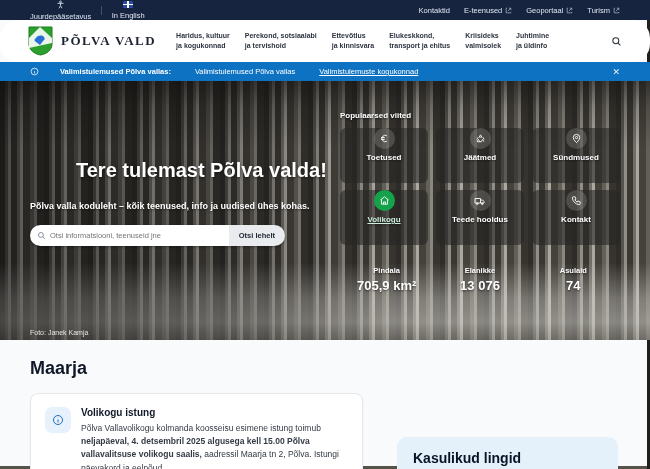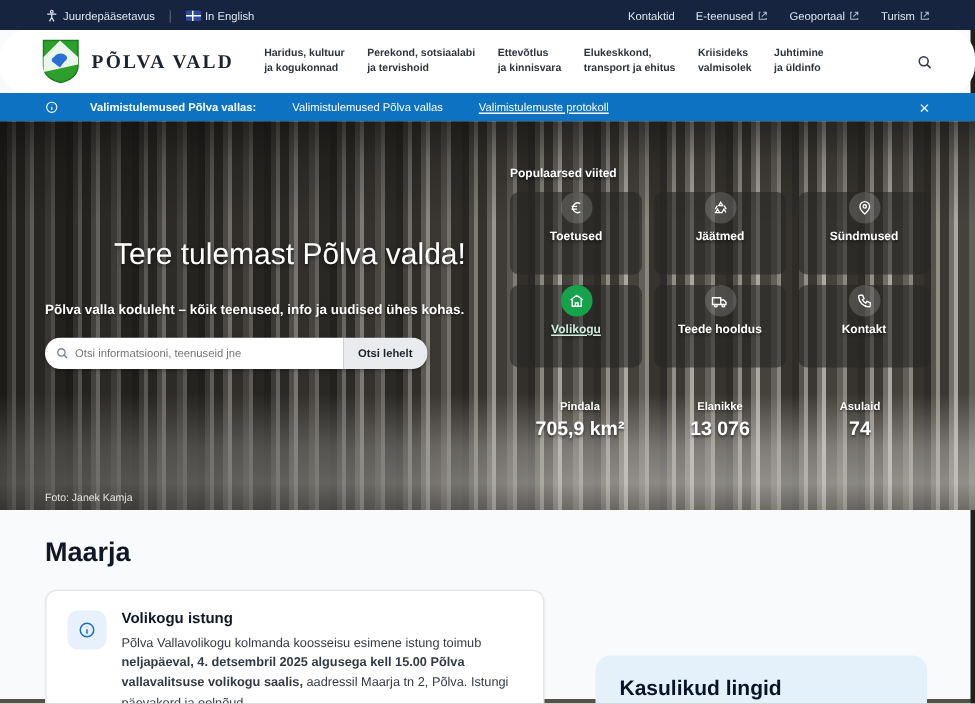--- a/index.html
+++ b/index.html
@@ -4,21 +4,21 @@
 <style>
   * { box-sizing: border-box; margin: 0; padding: 0; }
   html,body { width:650px; height:469px; }
   body { font-family:"Liberation Sans", sans-serif; background:#f9fafb; }
   #screen { position:relative; width:650px; height:469px; overflow:hidden; background:#f9fafb;
             box-shadow: inset -3px 0 0 #1f1f1c, inset 0 -3px 0 #55524a; }
 
   
   .topbar { height:20px; background:#17243f; color:#dfe6f2; display:flex; align-items:center;
             padding:0 30px; font-size:7.5px; }
-  .topbar .grp { display:flex; align-items:center; gap:3px; }
+  .topbar .grp { display:flex; align-items:center; gap:3px;flex-direction:column; }
   .topbar .divider { margin:0 9px; color:#54617d; font-size:9px; }
   .topbar .right { margin-left:auto; display:flex; align-items:center; gap:14px; }
   .topbar a, .tb-link { color:#dfe6f2; text-decoration:none; display:flex; align-items:center; gap:3px; cursor:pointer; }
   .icn { display:inline-flex; align-items:center; justify-content:center; }
   .flag { width:10px; height:7px; background:#2b4aa0; position:relative; display:inline-block; border-radius:1px; overflow:hidden; }
   .flag:before { content:""; position:absolute; left:0; top:3px; width:10px; height:1.5px; background:#fff; }
   .flag:after { content:""; position:absolute; left:4.2px; top:0; width:1.5px; height:7px; background:#fff; }
 
   
   .header { height:42px; background:#ffffff; display:flex; align-items:center; padding:0 28px;border-radius:18px; }
@@ -42,21 +42,21 @@
       linear-gradient(180deg, rgba(18,18,16,.6) 0%, rgba(18,18,16,.25) 10%, rgba(0,0,0,0) 26%,
                       rgba(0,0,0,0) 70%, rgba(225,223,218,.38) 84%, rgba(208,206,200,.55) 93%, rgba(160,158,152,.45) 100%),
       repeating-linear-gradient(90deg,
         #2e2c29 0 5px, #56524c 5px 8px, #918e88 8px 11px, #3b3833 11px 17px,
         #716d67 17px 20px, #aba8a2 20px 23px, #45413b 23px 30px, #635f59 30px 34px,
         #8a8780 34px 37px, #37342f 37px 44px),
       linear-gradient(180deg,#6f6c66,#8c8984);
   }
   .hero:before { content:""; position:absolute; inset:0;
       background:linear-gradient(90deg, rgba(10,10,10,.5), rgba(10,10,10,.28) 38%, rgba(10,10,10,0) 60%); }
-  .hero-title { position:absolute; left:30px; top:78px; color:#fff; font-size:20px; font-weight:normal;
+  .hero-title { position:absolute; left:30px; top:78px; color:#fff; font-size:20px; font-weight:bold;
                 text-shadow:0 1px 3px rgba(0,0,0,.55);padding-left:46px; }
   .hero-sub { position:absolute; left:30px; top:120px; color:#fff; font-size:9px; font-weight:600;
               text-shadow:0 1px 2px rgba(0,0,0,.6); }
   .searchbar { position:absolute; left:30px; top:144px; width:255px; height:21px; display:flex;
                border-radius:11px; overflow:hidden; box-shadow:0 1px 3px rgba(0,0,0,.35);justify-content:center; }
   .searchbar input { flex:1; border:none; outline:none; background:#fff; font-size:7.5px; color:#3a4350;
                      padding:0 6px 0 20px; font-family:"Liberation Sans", sans-serif; }
   .searchbar .mag { position:absolute; left:7px; top:5.5px; }
   .search-btn { background:#e9ebee; border:none; font-size:7.5px; font-weight:bold; color:#1d2430;
                 padding:0 10px; cursor:pointer; font-family:"Liberation Sans", sans-serif; }
@@ -197,21 +197,21 @@
 
   <div class="alert">
     <span class="icn">
       <svg width="9" height="9" viewBox="0 0 24 24" fill="none" stroke="#ffffff" stroke-width="2">
         <circle cx="12" cy="12" r="9"></circle>
           <path d="M12 11v6M12 7.5v.5"></path>
       </svg>
     </span>
     <span class="b">Valimistulemused Põlva vallas:</span>
     <span class="t">Valimistulemused Põlva vallas</span>
-    <span class="lnk">Valimistulemuste protokoll</span>
+    <span class="lnk">Valimistulemuste kogukonnad</span>
     <span class="close">✕</span>
   </div>
 
   <div class="hero">
     <div class="hero-title">Tere tulemast Põlva valda!</div>
     <div class="hero-sub">Põlva valla koduleht – kõik teenused, info ja uudised ühes kohas.</div>
 
     <div class="searchbar">
       <span class="mag">
         <svg width="9" height="9" viewBox="0 0 24 24" fill="none" stroke="#7a8494" stroke-width="2.4">

